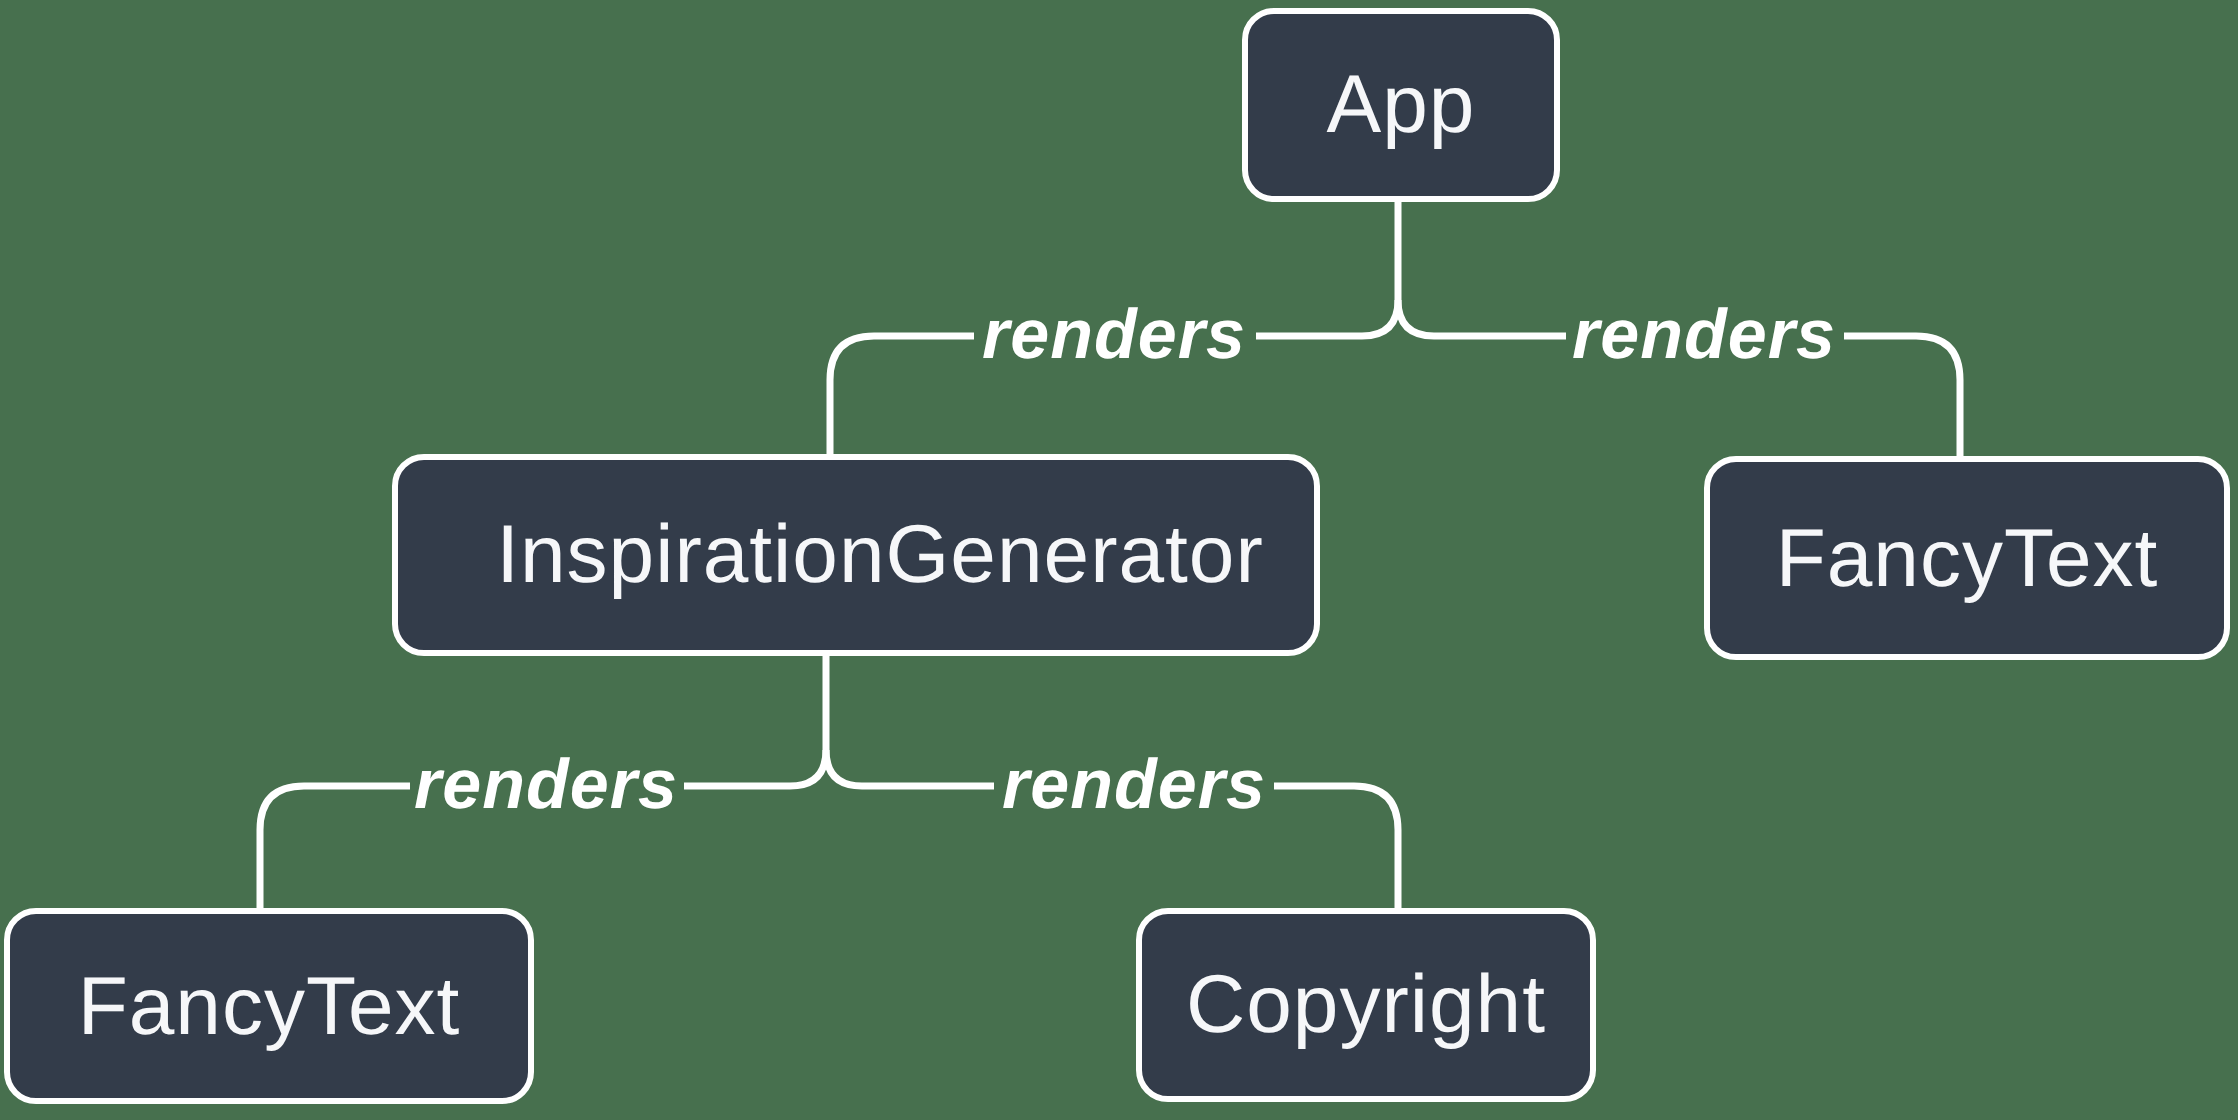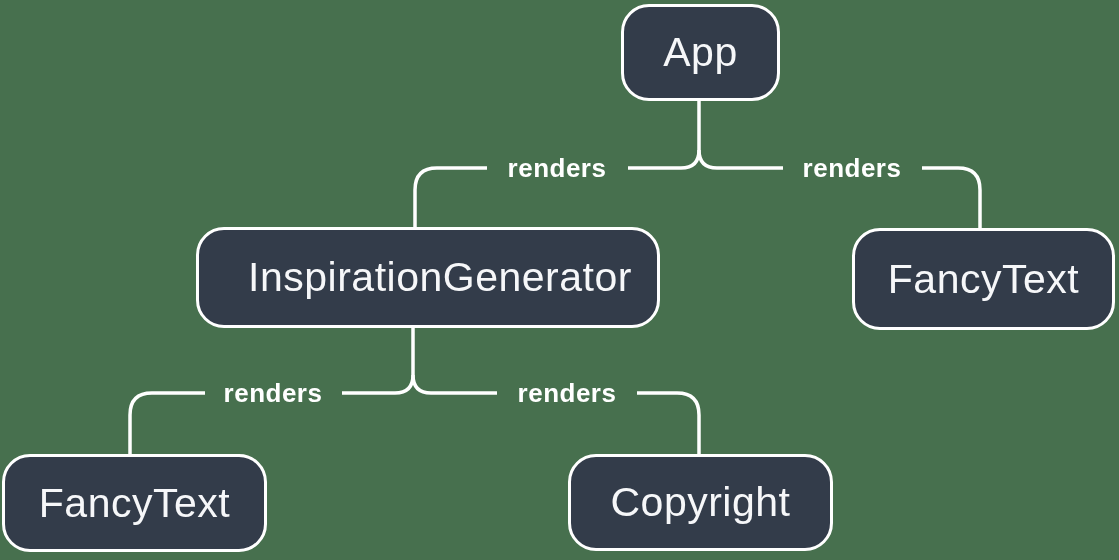--- a/index.html
+++ b/index.html
@@ -26,43 +26,44 @@
     fill: none;
     stroke: var(--line, #FFFFFF);
     stroke-width: 3.5;
     stroke-linecap: butt;
   }
   .node {
     position: absolute;
     box-sizing: border-box;
     background: var(--node-fill, #333C4A);
     border: 3.5px solid var(--node-border, #FFFFFF);
-    border-radius: 28px;
+    border-radius: 16px;
     display: flex;
     align-items: center;
     justify-content: center;
     color: var(--text, #F6F7F9);
     font-size: 41px;
     font-weight: 400;
     letter-spacing: 0.5px;
     white-space: nowrap;
   }
   .node-app                  { left: 621px; top: 4px;   width: 159px; height: 97px;  }
   .node-inspiration         { left: 196px; top: 227px; width: 464px; height: 101px; padding-left: 24px; }
   .node-fancytext-top       { left: 852px; top: 228px; width: 263px; height: 102px; }
   .node-fancytext-bottom    { left: 2px;   top: 454px; width: 265px; height: 98px;  }
-  .node-copyright           { left: 568px; top: 454px; width: 265px; height: 97px;  }
+  .node-copyright           { left: 568px; top: 454px; width: 230px; height: 97px;  }
   .edge-label {
     position: absolute;
     transform: translate(-50%, -50%);
     color: var(--line, #FFFFFF);
-    font-size: 26px;
+    font-size: 35px;
     font-weight: 700;
     letter-spacing: 0.5px;
     white-space: nowrap;
+    font-style: italic;
   }
   .edge-label-1 { left: 557px; top: 168px; }
   .edge-label-2 { left: 852px; top: 168px; }
   .edge-label-3 { left: 273px; top: 393px; }
   .edge-label-4 { left: 567px; top: 393px; }
 </style>
 </head>
 <body>
 
 <div class="stage">

